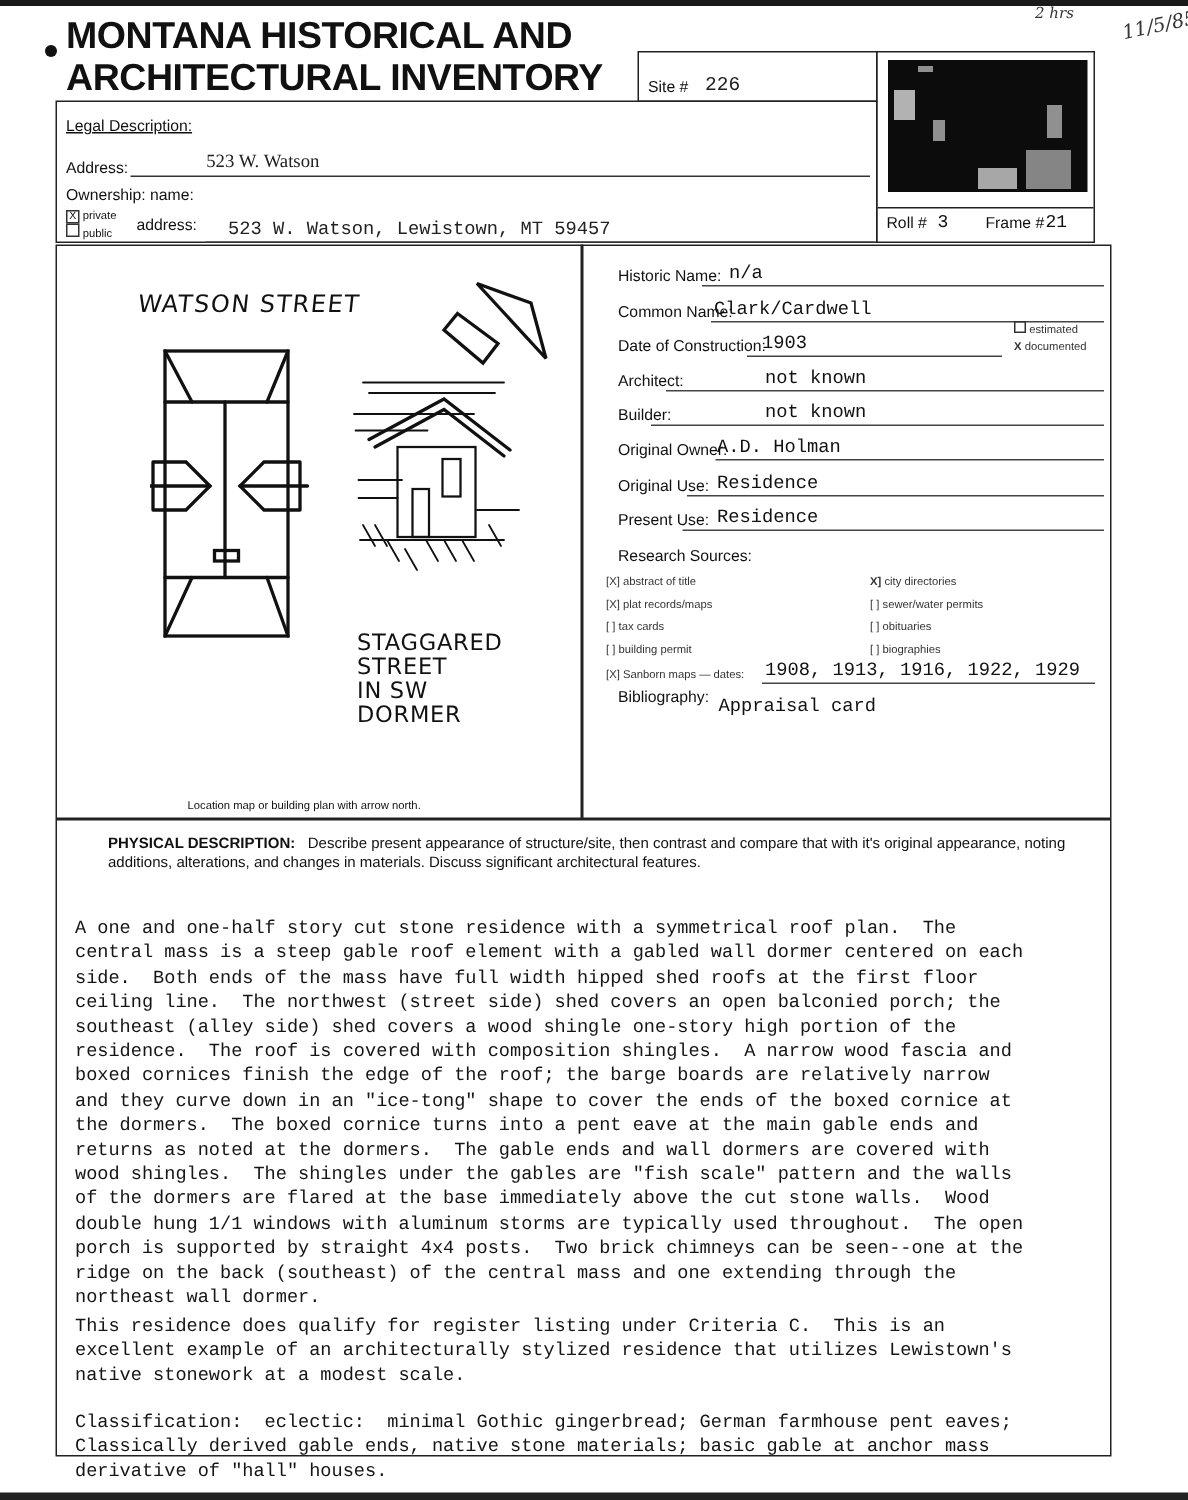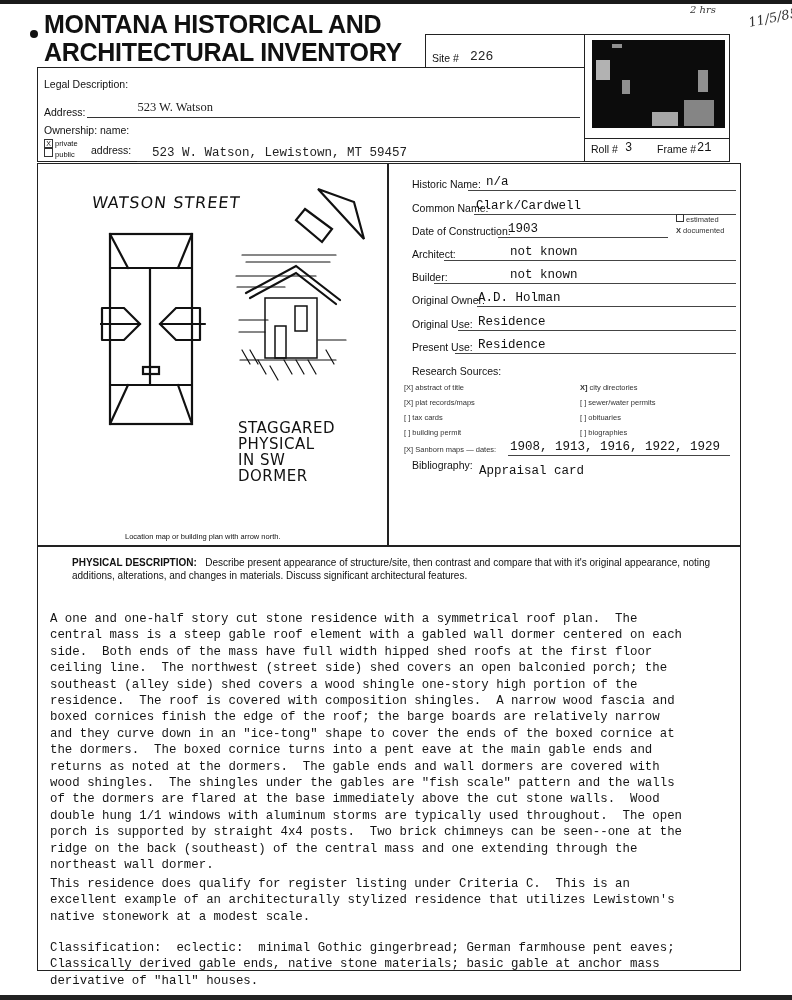--- a/index.html
+++ b/index.html
@@ -58,21 +58,21 @@
 <div class="abs photo">
   <div class="sp" style="left:4px; top:20px; width:14px; height:20px; opacity:.75;"></div>
   <div class="sp" style="left:30px; top:40px; width:8px; height:14px; opacity:.6;"></div>
   <div class="sp" style="left:60px; top:72px; width:26px; height:14px; opacity:.7;"></div>
   <div class="sp" style="left:92px; top:60px; width:30px; height:26px; opacity:.55;"></div>
   <div class="sp" style="left:106px; top:30px; width:10px; height:22px; opacity:.6;"></div>
   <div class="sp" style="left:20px; top:4px; width:10px; height:4px; opacity:.6;"></div>
 </div>
 
 <div class="abs box legal-box"></div>
-<div class="row" style="top:78px; width:536px;">
+<div class="row" style="top:78px; width:536px;text-decoration:underline;">
   <span class="lbl">Legal Description:</span>
 </div>
 <div class="row" style="top:101px; width:536px;">
   <span class="lbl">Address:</span>
   <span class="line" style="position:relative;">
       <span class="abs mono val" style="left:50px; top:-1px;font-family:Liberation Serif, serif;">523 W. Watson</span>
     </span>
 </div>
 <div class="row" style="top:124px; width:536px;">
   <span class="lbl">Ownership: name:</span>
@@ -120,21 +120,21 @@
     <line x1="139" y1="152" x2="165" y2="152" stroke-width="1.2"></line>
     <line x1="218" y1="160" x2="246" y2="160" stroke-width="1.2"></line>
     <line x1="142" y1="75" x2="236" y2="75" stroke-width="1.2"></line>
     <line x1="146" y1="82" x2="230" y2="82" stroke-width="1.2"></line>
     <path d="M142 170 L150 184 M150 170 L158 184 M158 180 L166 194 M184 180 L192 194 M196 180 L204 194 M208 180 L216 194 M170 186 L178 200 M226 170 L234 184" stroke-width="1.2"></path>
     <line x1="140" y1="180" x2="236" y2="180" stroke-width="1.2"></line>
   </g>
 </svg>
 <div class="abs" style="left:238px; top:420px; font-family:'DejaVu Sans',sans-serif; font-size:15px; line-height:16px; letter-spacing:0.5px;">
   <div>STAGGARED</div>
-  <div>PHYSICAL</div>
+  <div>STREET</div>
   <div>IN SW</div>
   <div>DORMER</div>
 </div>
 <div class="abs" style="left:125px; top:532px; font-size:7.5px;">Location map or building plan with arrow north.</div>
 
 <span class="rf" style="top:178px;">Historic Name:</span>
 <div class="rline" style="left:468px; top:189px; width:268px;"></div>
 <span class="rval mono" style="left:486px; top:175px;">n/a</span>
 
 <span class="rf" style="top:202px;">Common Name:</span>

